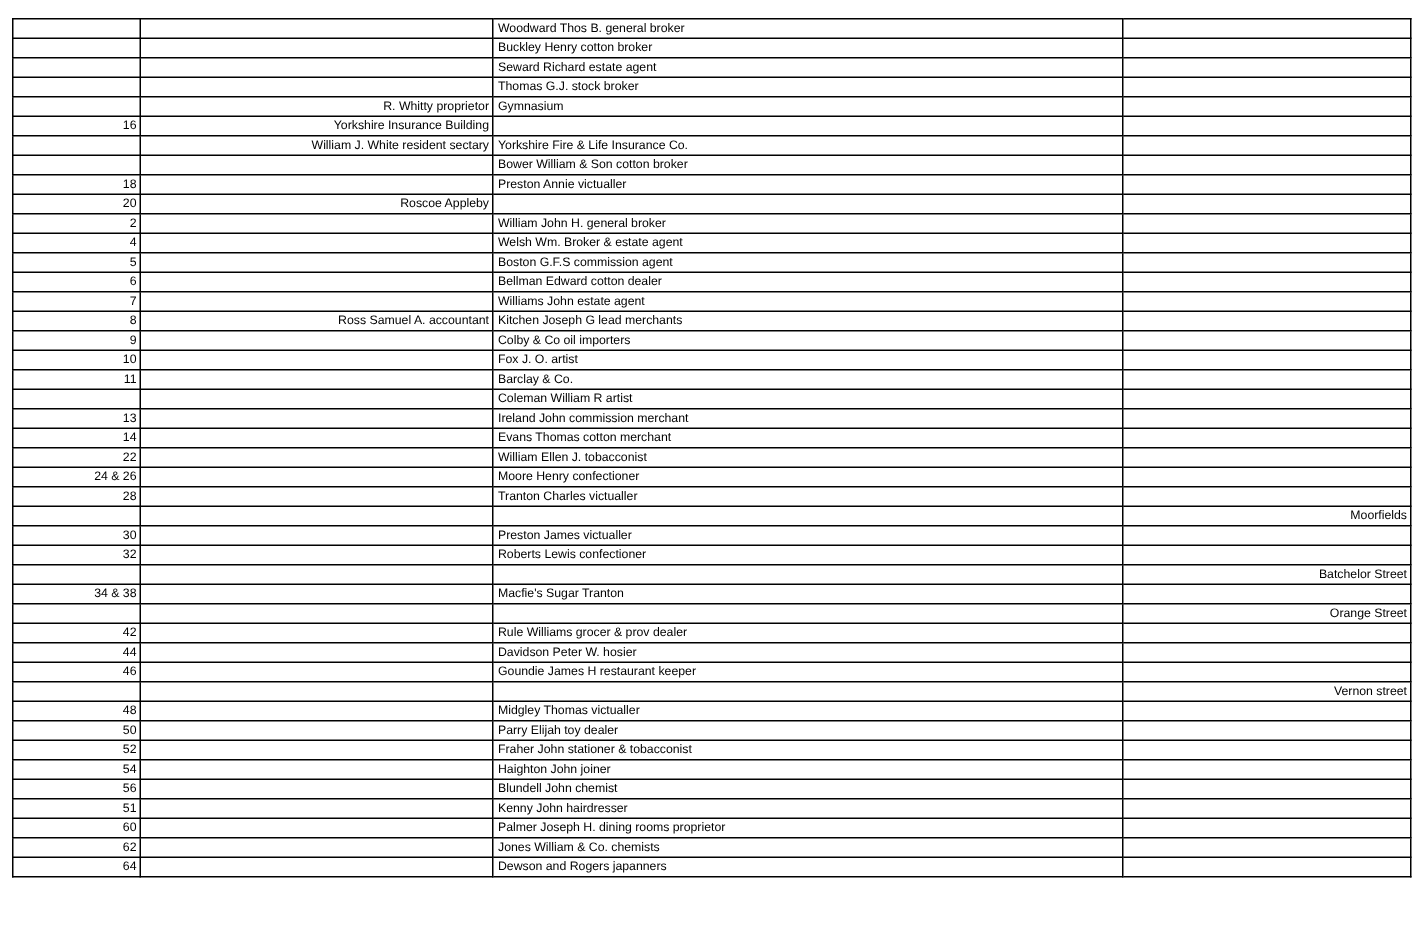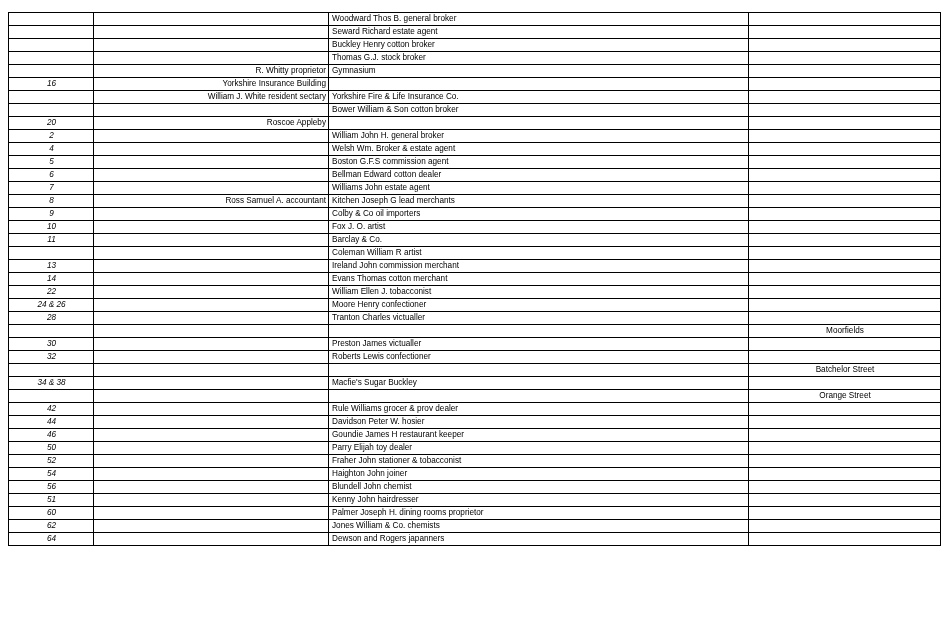--- a/index.html
+++ b/index.html
@@ -32,24 +32,24 @@
   table.directory col.c-occupant { width: 420px; }
   table.directory col.c-street { width: 192px; }
   table.directory td {
     border: 1px solid #000000;
     height: 12px;
     padding: 0 2px 0 3px;
     vertical-align: middle;
     overflow: hidden;
     white-space: nowrap;
   }
-  td.num { text-align: center; padding-left: 16px; font-style: italic; }
+  td.num { text-align: right; padding-left: 16px; }
   td.bld { text-align: right; padding-left: 6px; }
   td.occ { text-align: left; padding-left: 4px; }
-  td.str { text-align: center; padding-left: 6px; }
+  td.str { text-align: right; padding-left: 6px; }
 </style>
 </head>
 <body>
 
 <div class="sheet">
   <table class="directory">
     <colgroup>
       <col class="c-number">
       <col class="c-building">
       <col class="c-occupant">
@@ -58,27 +58,27 @@
     <tbody>
         <tr>
           <td class="num"></td>
           <td class="bld"></td>
           <td class="occ">Woodward Thos B. general broker</td>
           <td class="str"></td>
         </tr>
         <tr>
           <td class="num"></td>
           <td class="bld"></td>
+          <td class="occ">Buckley Henry cotton broker</td>
+          <td class="str"></td>
+        </tr>
+        <tr>
+          <td class="num"></td>
+          <td class="bld"></td>
           <td class="occ">Seward Richard estate agent</td>
-          <td class="str"></td>
-        </tr>
-        <tr>
-          <td class="num"></td>
-          <td class="bld"></td>
-          <td class="occ">Buckley Henry cotton broker</td>
           <td class="str"></td>
         </tr>
         <tr>
           <td class="num"></td>
           <td class="bld"></td>
           <td class="occ">Thomas G.J. stock broker</td>
           <td class="str"></td>
         </tr>
         <tr>
           <td class="num"></td>
@@ -95,20 +95,26 @@
         <tr>
           <td class="num"></td>
           <td class="bld">William J. White resident sectary</td>
           <td class="occ">Yorkshire Fire &amp; Life Insurance Co.</td>
           <td class="str"></td>
         </tr>
         <tr>
           <td class="num"></td>
           <td class="bld"></td>
           <td class="occ">Bower William &amp; Son cotton broker</td>
+          <td class="str"></td>
+        </tr>
+        <tr>
+          <td class="num">18</td>
+          <td class="bld"></td>
+          <td class="occ">Preston Annie victualler</td>
           <td class="str"></td>
         </tr>
         <tr>
           <td class="num">20</td>
           <td class="bld">Roscoe Appleby</td>
           <td class="occ"></td>
           <td class="str"></td>
         </tr>
         <tr>
           <td class="num">2</td>
@@ -220,21 +226,21 @@
         </tr>
         <tr>
           <td class="num"></td>
           <td class="bld"></td>
           <td class="occ"></td>
           <td class="str">Batchelor Street</td>
         </tr>
         <tr>
           <td class="num">34 &amp; 38</td>
           <td class="bld"></td>
-          <td class="occ">Macfie's Sugar Buckley</td>
+          <td class="occ">Macfie's Sugar Tranton</td>
           <td class="str"></td>
         </tr>
         <tr>
           <td class="num"></td>
           <td class="bld"></td>
           <td class="occ"></td>
           <td class="str">Orange Street</td>
         </tr>
         <tr>
           <td class="num">42</td>
@@ -245,20 +251,32 @@
         <tr>
           <td class="num">44</td>
           <td class="bld"></td>
           <td class="occ">Davidson Peter W. hosier</td>
           <td class="str"></td>
         </tr>
         <tr>
           <td class="num">46</td>
           <td class="bld"></td>
           <td class="occ">Goundie James H restaurant keeper</td>
+          <td class="str"></td>
+        </tr>
+        <tr>
+          <td class="num"></td>
+          <td class="bld"></td>
+          <td class="occ"></td>
+          <td class="str">Vernon street</td>
+        </tr>
+        <tr>
+          <td class="num">48</td>
+          <td class="bld"></td>
+          <td class="occ">Midgley Thomas victualler</td>
           <td class="str"></td>
         </tr>
         <tr>
           <td class="num">50</td>
           <td class="bld"></td>
           <td class="occ">Parry Elijah toy dealer</td>
           <td class="str"></td>
         </tr>
         <tr>
           <td class="num">52</td>

